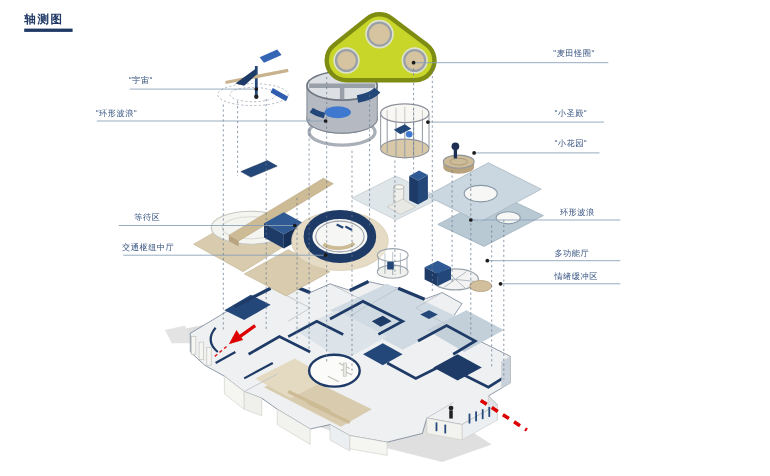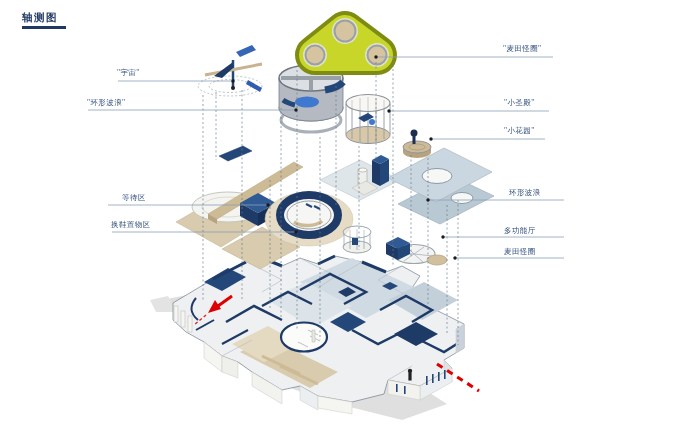--- a/index.html
+++ b/index.html
@@ -1,17 +1,17 @@
 <!DOCTYPE html>
 <html><head>
 <meta charset="utf-8">
 <style>
   html,body{margin:0;padding:0;background:#ffffff;}
   .canvas{position:relative;width:700px;height:433px;background:#ffffff;overflow:hidden;
-          font-family:Liberation Serif, serif;}
+          font-family:Liberation Sans, sans-serif;}
   .drawing{position:absolute;left:0;top:0;}
   .page-title{position:absolute;left:22px;top:11px;font-size:10.5px;font-weight:bold;
           color:#1f3864;letter-spacing:1.5px;}
   .title-rule{position:absolute;left:22px;top:26px;width:44px;height:3px;background:#1f3864;}
   .lbl{position:absolute;font-size:7.5px;color:#33507e;white-space:nowrap;letter-spacing:.4px;}
 </style>
 </head>
 <body>
 
 <div class="canvas">
@@ -300,22 +300,22 @@
     <circle cx="455" cy="258" r="1.7"></circle>
   </g>
 </svg>
 
 <div class="page-title">轴测图</div>
 <div class="title-rule"></div>
 
 <div class="lbl" style="left:117px;top:68px;">"宇宙"</div>
 <div class="lbl" style="left:87px;top:98px;">"环形波浪"</div>
 <div class="lbl" style="left:122px;top:193px;">等待区</div>
-<div class="lbl" style="left:111px;top:220px;">换鞋置物区</div>
+<div class="lbl" style="left:111px;top:220px;">交通枢纽中厅</div>
 
 <div class="lbl" style="left:503px;top:44px;">"麦田怪圈"</div>
 <div class="lbl" style="left:504px;top:98px;">"小圣殿"</div>
 <div class="lbl" style="left:504px;top:126px;">"小花园"</div>
 <div class="lbl" style="left:509px;top:188px;">环形波浪</div>
 <div class="lbl" style="left:504px;top:226px;">多功能厅</div>
-<div class="lbl" style="left:504px;top:247px;">麦田怪圈</div>
+<div class="lbl" style="left:504px;top:247px;">情绪缓冲区</div>
 
 </div>
 
 </body></html>

